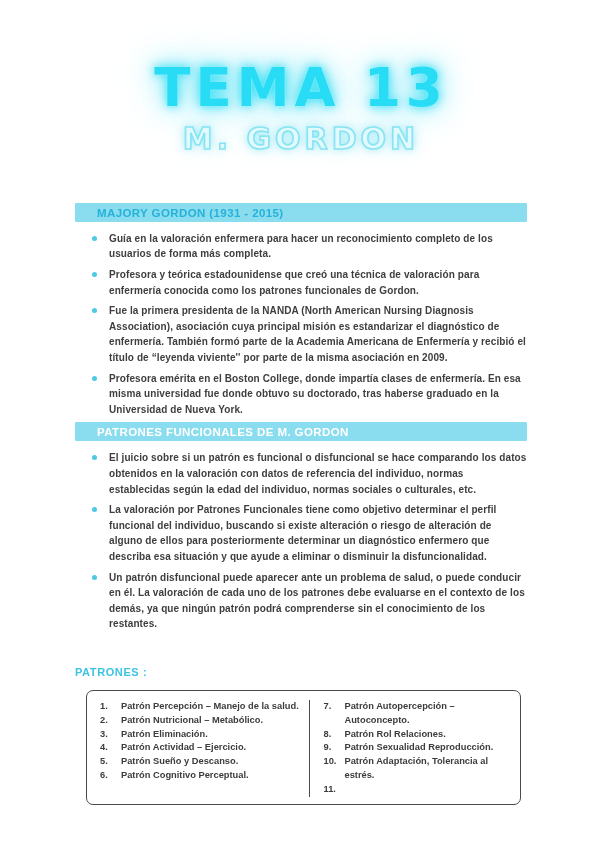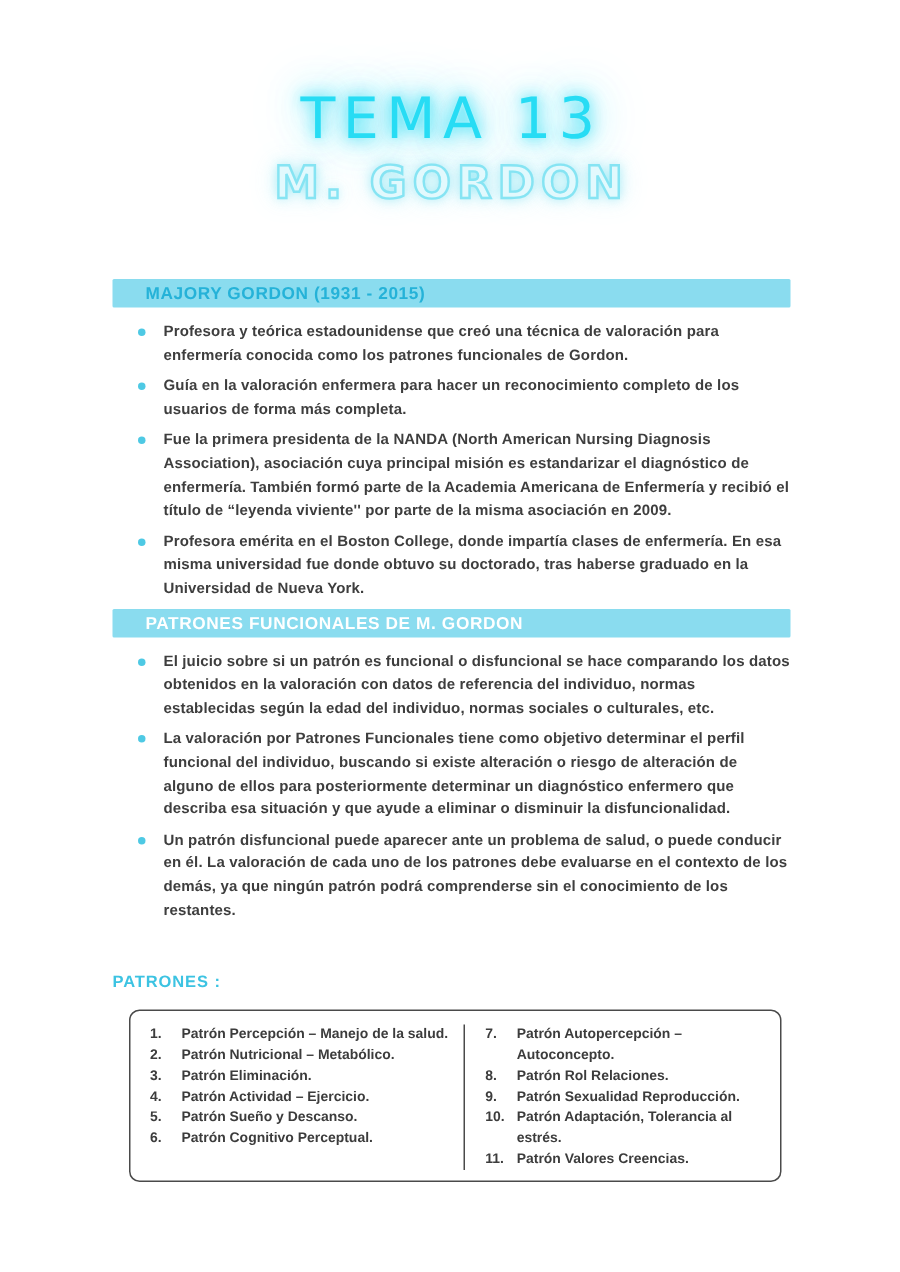--- a/index.html
+++ b/index.html
@@ -8,21 +8,21 @@
     width:600px; height:848px;
     font-family:"Liberation Sans","DejaVu Sans",sans-serif;
     color:#3e3e3e;
     overflow:hidden;
   }
   .page { width:600px; height:848px; padding:58px 73px 0 75px; background:#ffffff; }
 
   .title-block { text-align:center; margin-bottom:46px; }
   .neon-title {
     font-family:"DejaVu Sans",sans-serif;
-    font-weight:normal; font-size:38px; line-height:1.12; letter-spacing:5px;
+    font-weight:bold; font-size:53px; line-height:1.12; letter-spacing:5px;
     color:#27dcf4;
     text-shadow:0 0 2px #aef4fc, 0 0 10px rgba(39,220,244,.95),
                 0 0 22px rgba(39,220,244,.70), 0 0 40px rgba(39,220,244,.45);
   }
   .neon-subtitle {
     margin-top:5px;
     font-family:"DejaVu Sans",sans-serif;
     font-weight:bold; font-size:30px; line-height:1.15; letter-spacing:4px;
     color:#e2f9fd;
     -webkit-text-stroke:1.6px #86e4f3;
@@ -81,25 +81,25 @@
   <header class="title-block">
     <div class="neon-title">TEMA 13</div>
     <div class="neon-subtitle">M. GORDON</div>
   </header>
 
   <section class="section">
     <h2 class="band band--teal">MAJORY GORDON (1931 - 2015)</h2>
     <ul class="bullets">
       <li>
         <span class="bullet-dot"></span>
-        <span class="bullet-text">Profesora y teórica estadounidense que creó una técnica de valoración para enfermería conocida como los patrones funcionales de Gordon.</span>
+        <span class="bullet-text">Guía en la valoración enfermera para hacer un reconocimiento completo de los usuarios de forma más completa.</span>
       </li>
       <li>
         <span class="bullet-dot"></span>
-        <span class="bullet-text">Guía en la valoración enfermera para hacer un reconocimiento completo de los usuarios de forma más completa.</span>
+        <span class="bullet-text">Profesora y teórica estadounidense que creó una técnica de valoración para enfermería conocida como los patrones funcionales de Gordon.</span>
       </li>
       <li>
         <span class="bullet-dot"></span>
         <span class="bullet-text">Fue la primera presidenta de la NANDA (North American Nursing Diagnosis Association), asociación cuya principal misión es estandarizar el diagnóstico de enfermería. También formó parte de la Academia Americana de Enfermería y recibió el título de “leyenda viviente'' por parte de la misma asociación en 2009.</span>
       </li>
       <li>
         <span class="bullet-dot"></span>
         <span class="bullet-text">Profesora emérita en el Boston College, donde impartía clases de enfermería. En esa misma universidad fue donde obtuvo su doctorado, tras haberse graduado en la Universidad de Nueva York.</span>
       </li>
     </ul>
@@ -166,18 +166,17 @@
       <div class="prow">
         <span class="prow-num">9.</span>
         <span class="prow-label">Patrón Sexualidad Reproducción.</span>
       </div>
       <div class="prow">
         <span class="prow-num">10.</span>
         <span class="prow-label">Patrón Adaptación, Tolerancia al estrés.</span>
       </div>
       <div class="prow">
         <span class="prow-num">11.</span>
-        <span class="prow-label">Patrón Valores Creencias.</span>
       </div>
     </div>
   </div>
 
 </div>
 
 </body></html>

